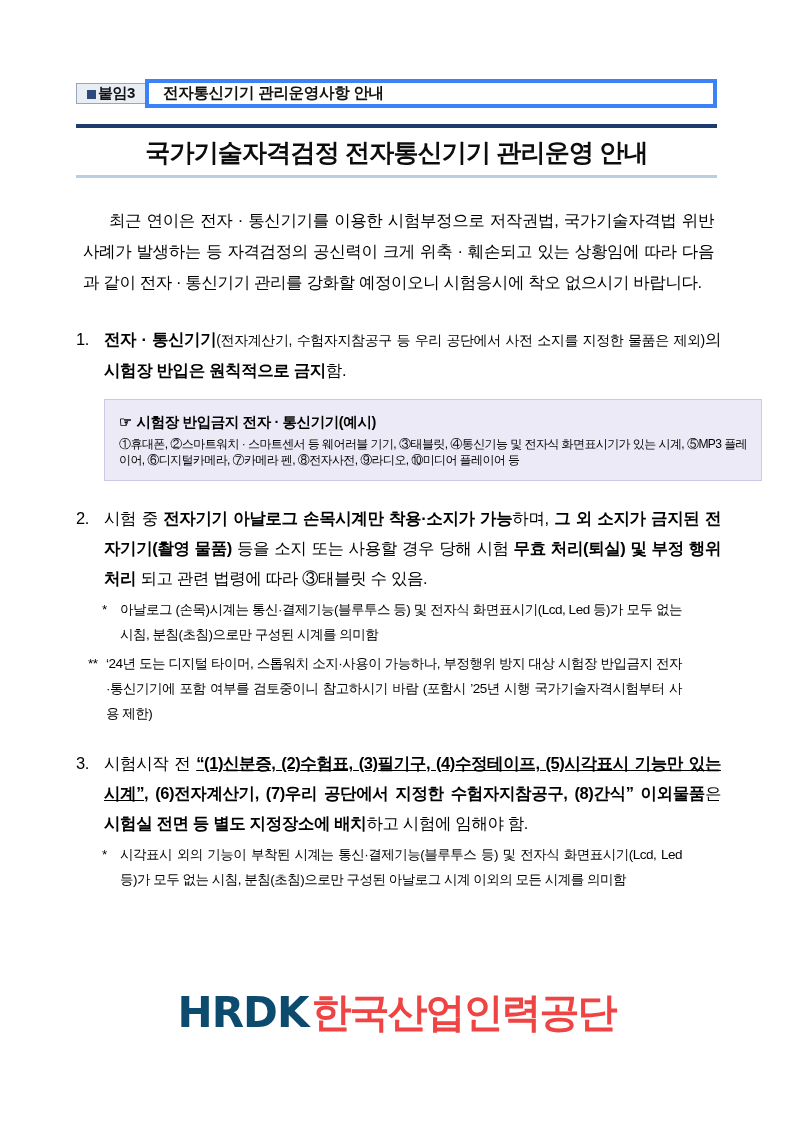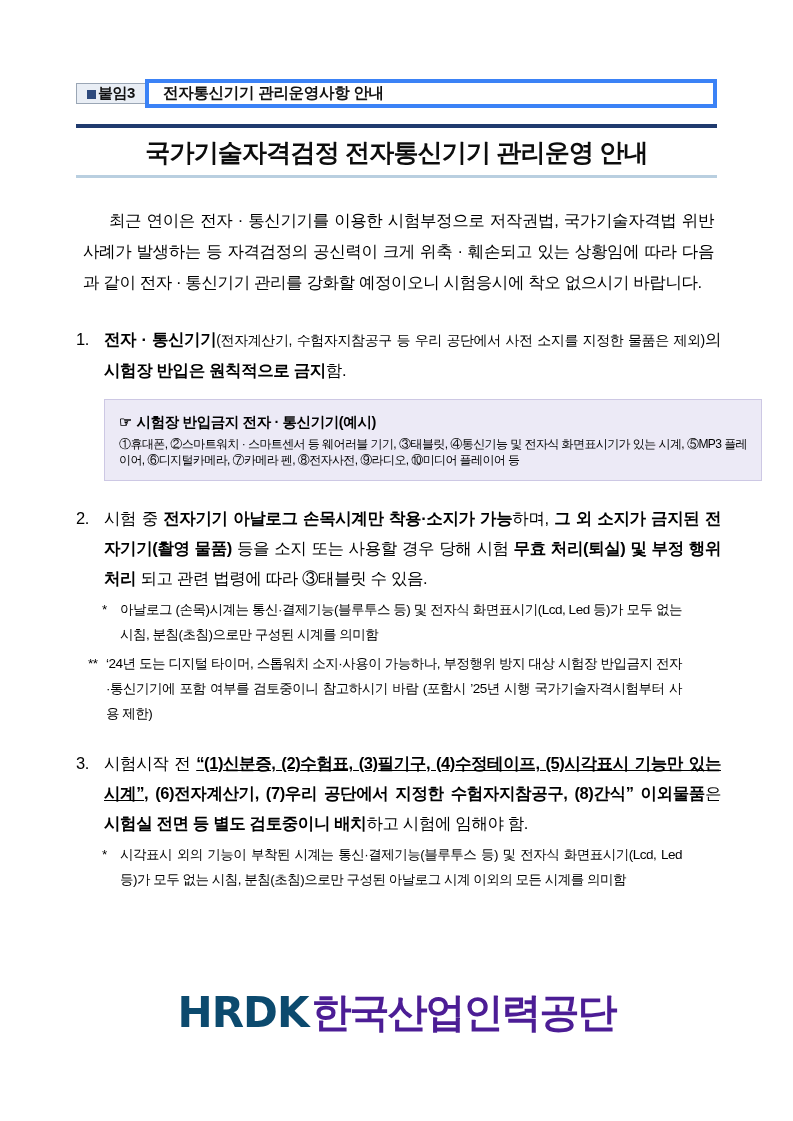--- a/index.html
+++ b/index.html
@@ -199,21 +199,21 @@
   .logo-mark {
     font-size: 42px;
     font-weight: bold;
     color: #0c4a6e;
     letter-spacing: -1px;
     font-family: "DejaVu Sans", sans-serif;
   }
   .logo-text {
     font-size: 40px;
     font-weight: bold;
-    color: #4c1d95;
+    color: #ef4444;
     letter-spacing: -2px;
     margin-left: 3px;
   }
 </style>
 </head>
 <body>
 
 <div class="page">
 
   <div class="tag-row">
@@ -258,21 +258,21 @@
         <span>아날로그 (손목)시계는 통신·결제기능(블루투스 등) 및 전자식 화면표시기(Lcd, Led 등)가 모두 없는 시침, 분침(초침)으로만 구성된 시계를 의미함</span>
       </div>
 
       <div class="note note-indent2">
         <span class="mark">**</span>
         <span>‘24년 도는 디지털 타이머, 스톱워치 소지·사용이 가능하나, 부정행위 방지 대상 시험장 반입금지 전자·통신기기에 포함 여부를 검토중이니 참고하시기 바람 (포함시 ’25년 시행 국가기술자격시험부터 사용 제한)</span>
       </div>
 
       <li class="item" id="item3">
         <span class="num">3.</span>
-        <span>시험시작 전 </span><span class="b u">“(1)신분증, (2)수험표, (3)필기구, (4)수정테이프, (5)시각표시 기능만 있는 시계”</span><span class="b">, (6)전자계산기, (7)우리 공단에서 지정한 수험자지참공구, (8)간식” 이외물품</span><span>은 </span><span class="b">시험실 전면 등 별도 검토중이니 배치</span><span>하고 시험에 임해야 함.</span>
+        <span>시험시작 전 </span><span class="b u">“(1)신분증, (2)수험표, (3)필기구, (4)수정테이프, (5)시각표시 기능만 있는 시계”</span><span class="b">, (6)전자계산기, (7)우리 공단에서 지정한 수험자지참공구, (8)간식” 이외물품</span><span>은 </span><span class="b">시험실 전면 등 별도 지정장소에 배치</span><span>하고 시험에 임해야 함.</span>
       </li>
 
       <div class="note note-indent3">
         <span class="mark">*</span>
         <span>시각표시 외의 기능이 부착된 시계는 통신·결제기능(블루투스 등) 및 전자식 화면표시기(Lcd, Led 등)가 모두 없는 시침, 분침(초침)으로만 구성된 아날로그 시계 이외의 모든 시계를 의미함</span>
       </div>
 
     </ol>
   </div>
 

